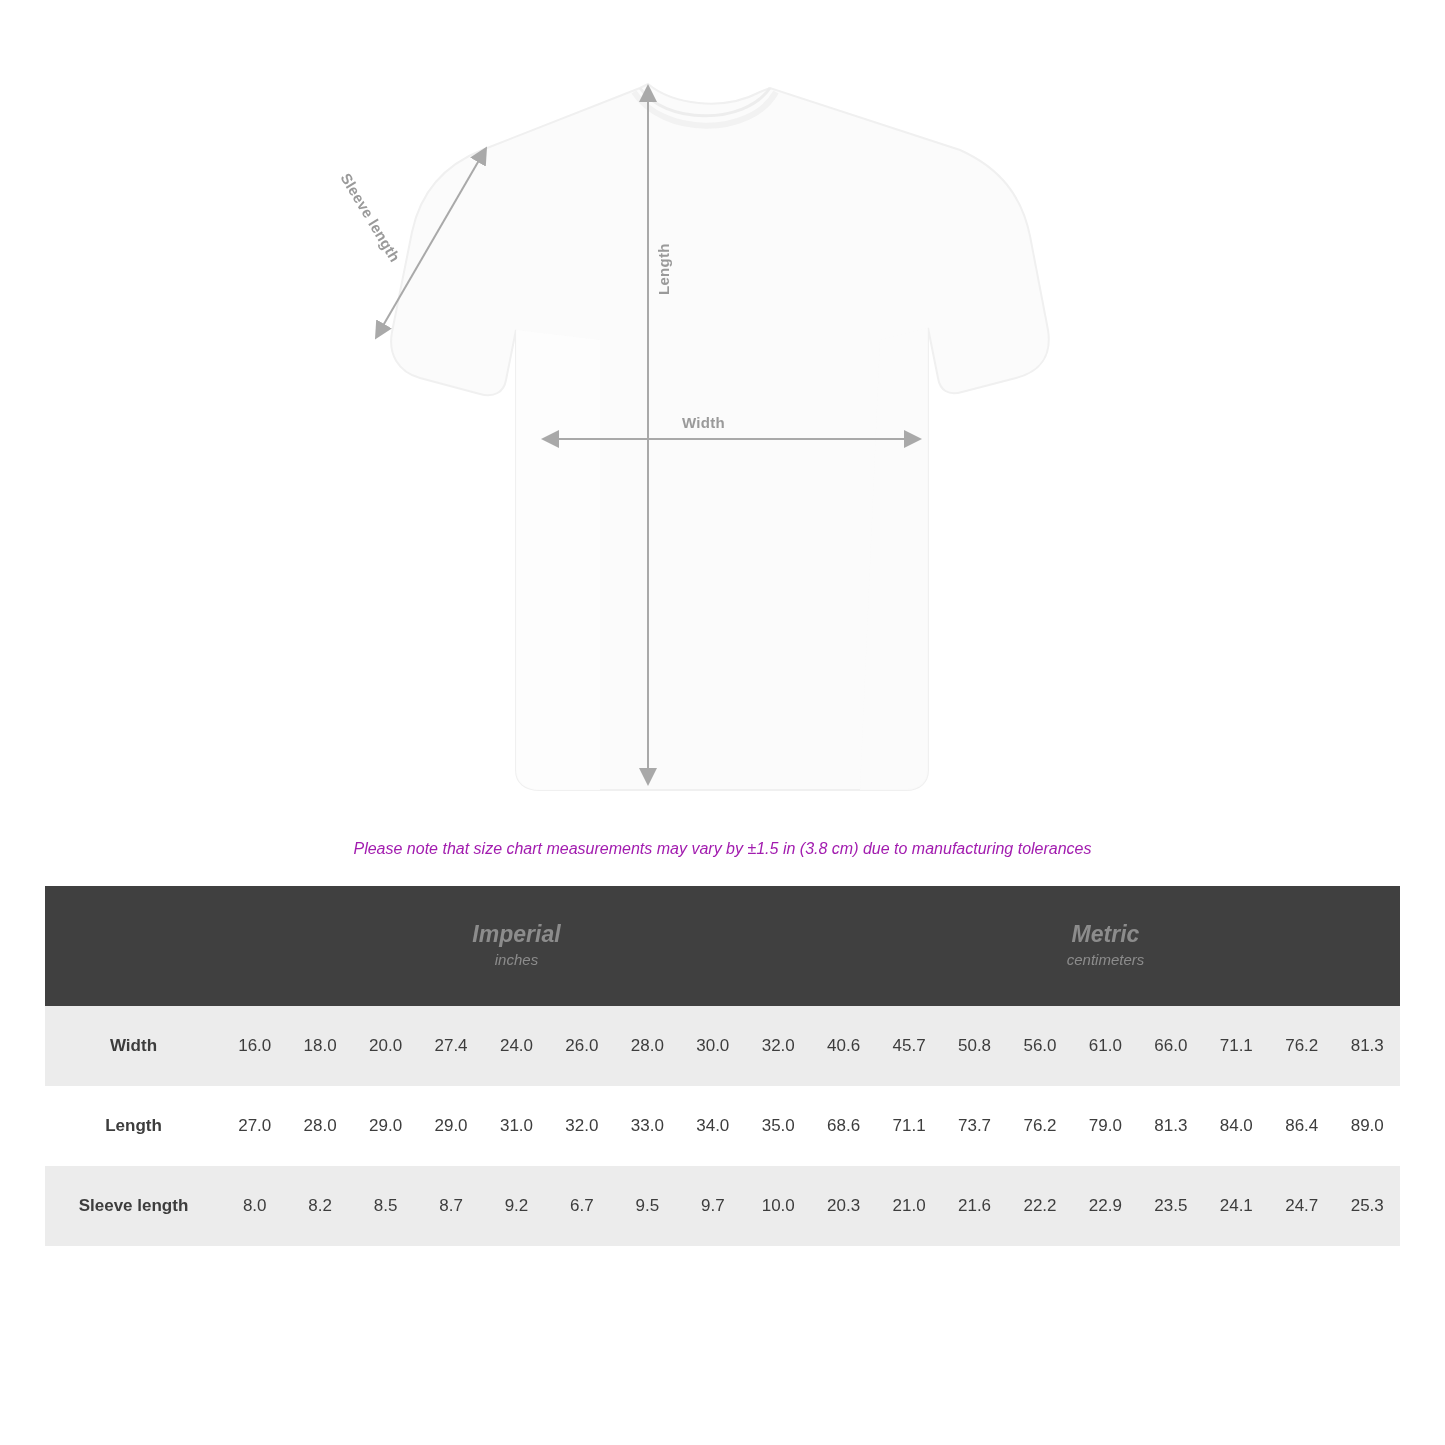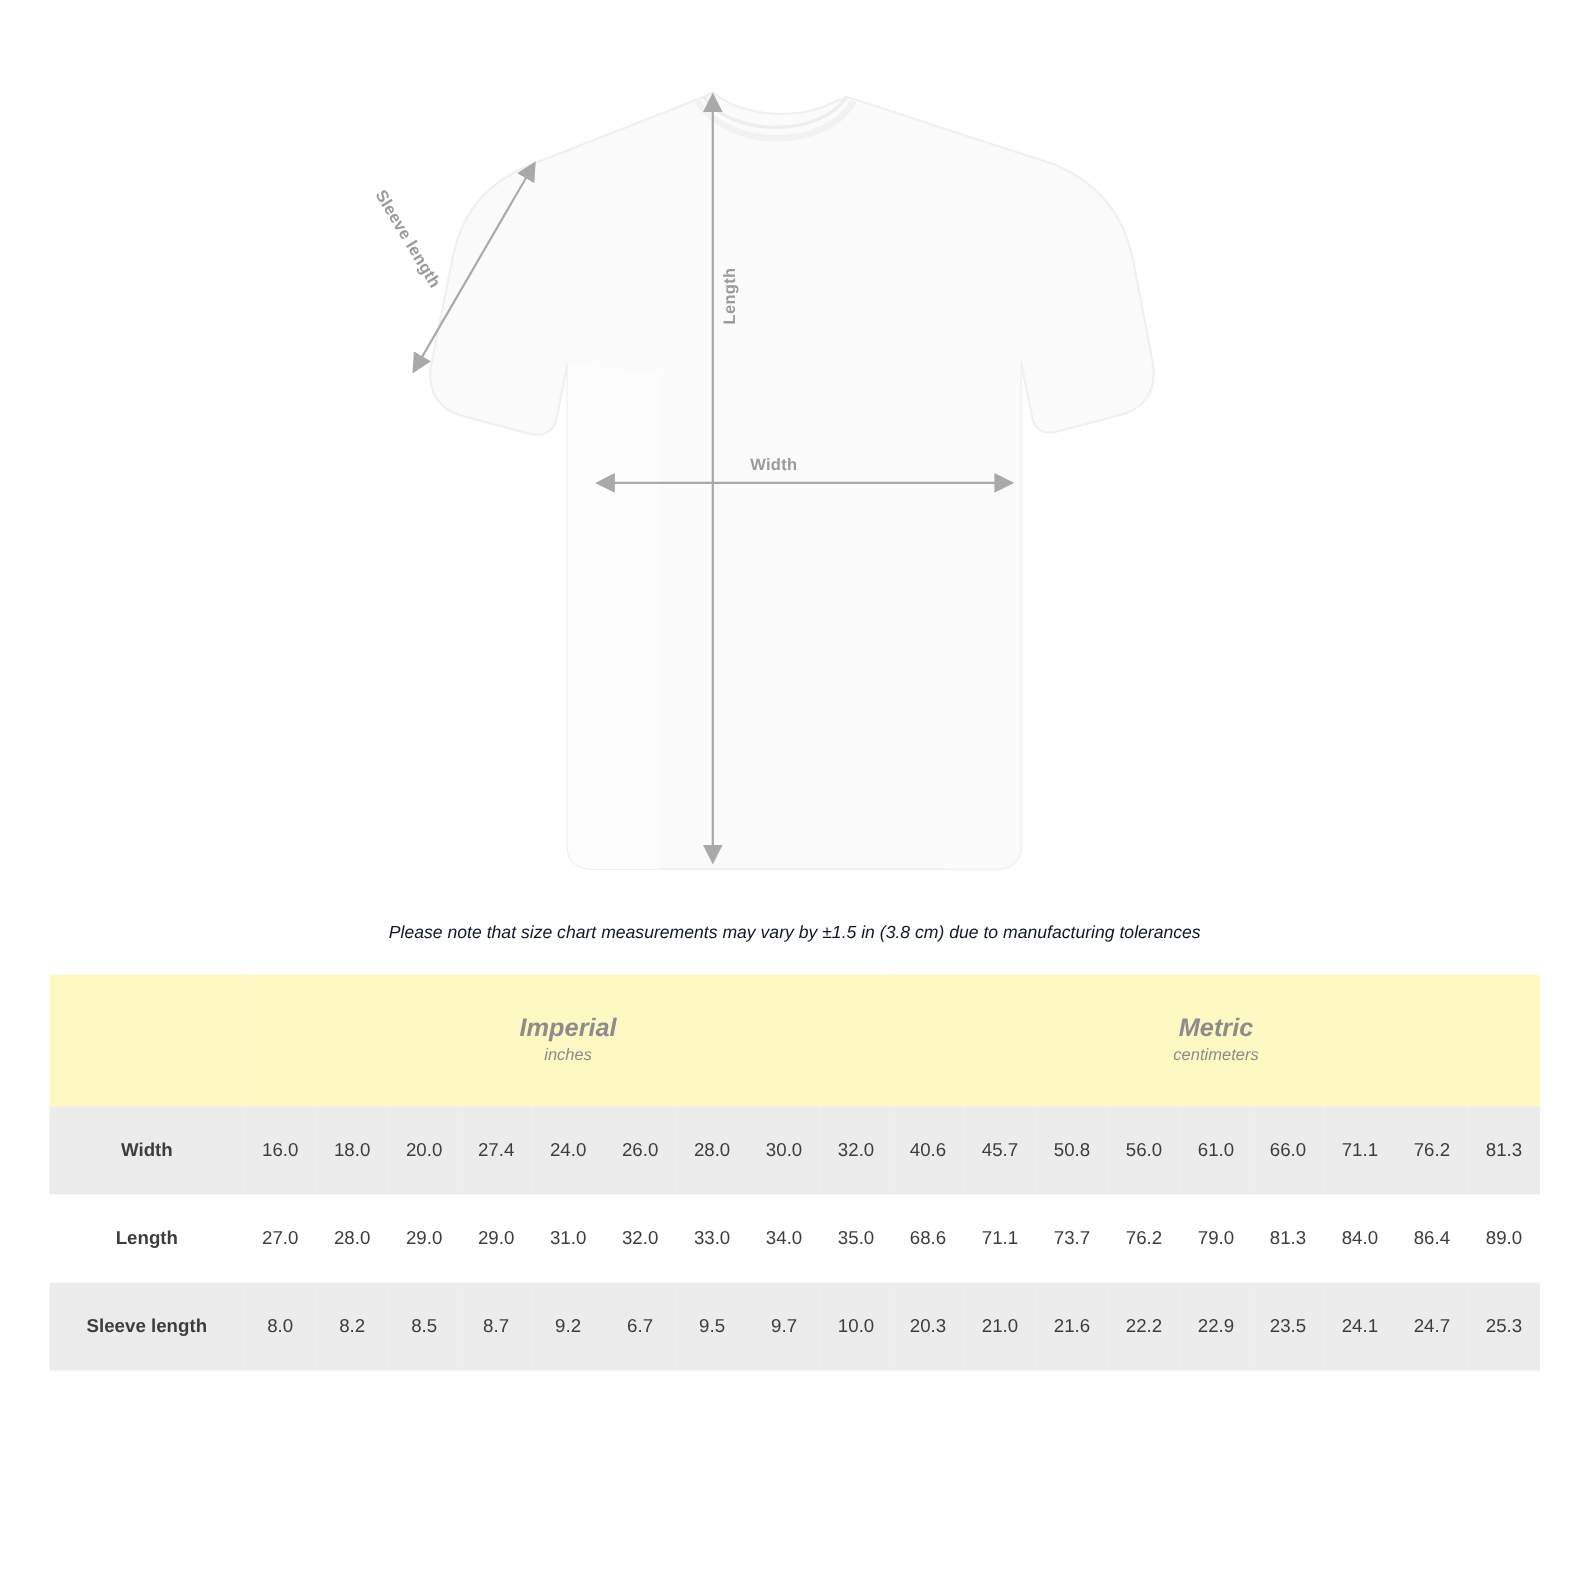--- a/index.html
+++ b/index.html
@@ -63,42 +63,42 @@
   }
   .chart-title {
     font-size: 28px;
     font-weight: bold;
     color: #3d3d3d;
     margin: 0 0 14px 0;
   }
   .chart-note {
     font-size: 16px;
     font-style: italic;
-    color: #0f172a;
+    color: #a21caf;
     margin: 0;
   }
 
   
   .table-wrap {
     margin: 28px 45px 0 45px;
   }
   table.size-table {
     border-collapse: collapse;
     width: 1355px;
     table-layout: fixed;
   }
   table.size-table td,
   table.size-table th {
     text-align: center;
     vertical-align: middle;
     font-weight: normal;
   }
   .unit-head-row td {
     height: 118px;
-    background: #fef9c3;
+    background: #404040;
   }
   .unit-title {
     font-size: 23px;
     font-weight: bold;
     font-style: italic;
     color: #8c8c8c;
     line-height: 1.25;
   }
   .unit-sub {
     font-size: 15px;

